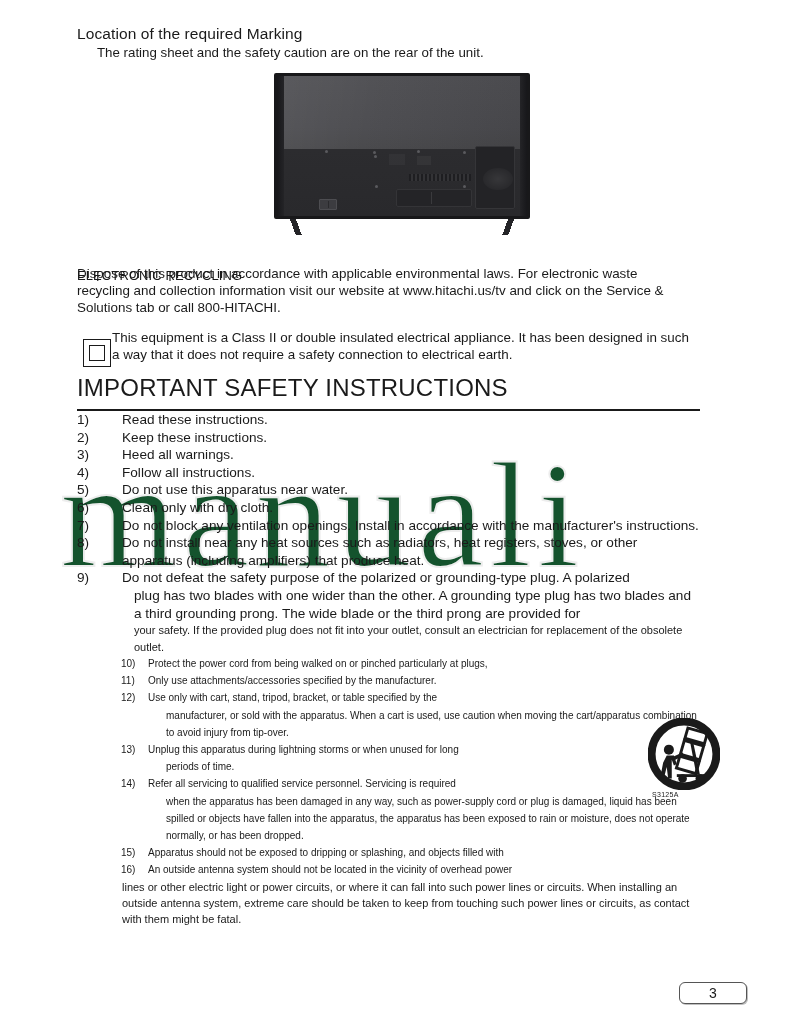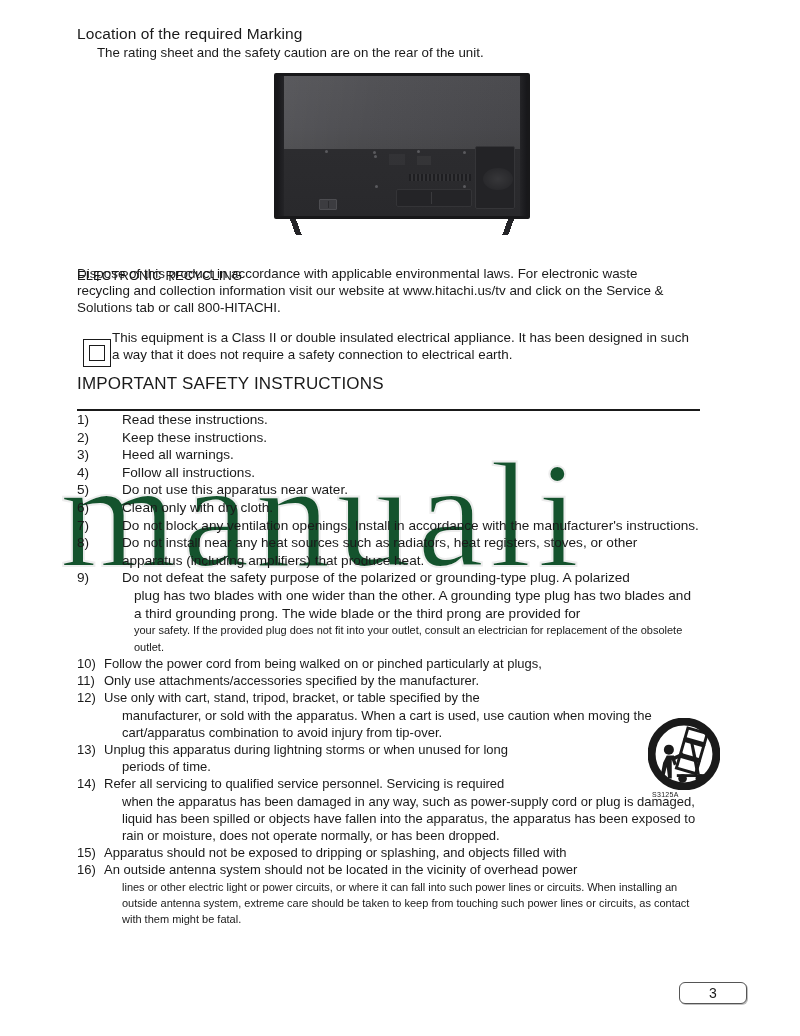--- a/index.html
+++ b/index.html
@@ -257,21 +257,21 @@
     width: 580px;
     font-size: 13.4px;
     line-height: 17.4px;
   }
 
   
   .isi-title {
     position: absolute;
     left: 77px;
     top: 374px;
-    font-size: 17px;
+    font-size: 24px;
     letter-spacing: 0.2px;
   }
   .isi-rule {
     position: absolute;
     left: 77px;
     top: 409px;
     width: 623px;
     height: 2px;
     background: #1a1a1a;
   }
@@ -298,21 +298,21 @@
     display: block;
   }
   
   .va .li-num { width: 45px; }
   .va .li-txt { margin-left: 45px; }
   
   .vb .li-num { width: 27px; }
   .vb .li-txt { margin-left: 27px; }
 
   .f14  { font-size: 13.6px; line-height: 17.6px; }
-  .f135 { font-size: 13px; line-height: 17.2px; }
+  .f135 { font-size: 10px; line-height: 17.2px; margin-left: 44px; }
   .f125 { font-size: 11px; line-height: 16.4px; }
   .ind  { padding-left: 18px; }
   .ind2 { padding-left: 12px; }
 
   
   .cart-sym {
     position: absolute;
     left: 648px;
     top: 718px;
     width: 72px;
@@ -440,21 +440,21 @@
     </div>
     <div class="li va f14">
       <span class="li-txt ind2">plug has two blades with one wider than the other. A grounding type plug has two blades and a third grounding prong. The wide blade or the third prong are provided for</span>
     </div>
     <div class="li va f125">
       <span class="li-txt ind2">your safety. If the provided plug does not fit into your outlet, consult an electrician for replacement of the obsolete outlet.</span>
     </div>
 
     <div class="li vb f135">
       <span class="li-num">10)</span>
-      <span class="li-txt">Follow the power cord from being walked on or pinched particularly at plugs,</span>
+      <span class="li-txt">Protect the power cord from being walked on or pinched particularly at plugs,</span>
     </div>
 
     <div class="li vb f135">
       <span class="li-num">11)</span>
       <span class="li-txt">Only use attachments/accessories specified by the manufacturer.</span>
     </div>
 
     <div class="li vb f135">
       <span class="li-num">12)</span>
       <span class="li-txt">Use only with cart, stand, tripod, bracket, or table specified by the</span>

